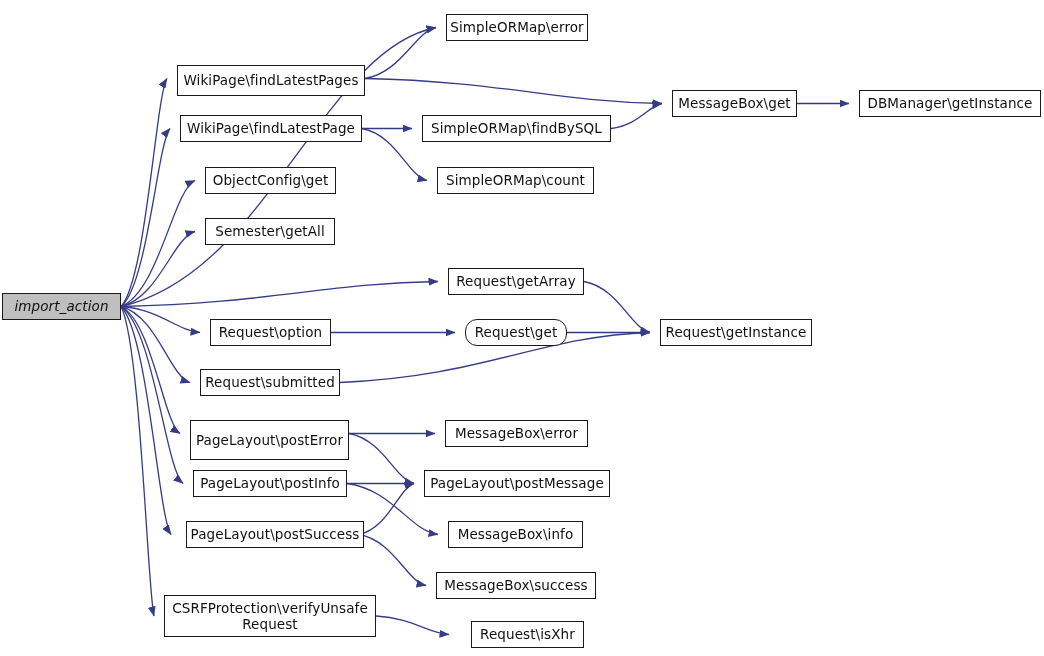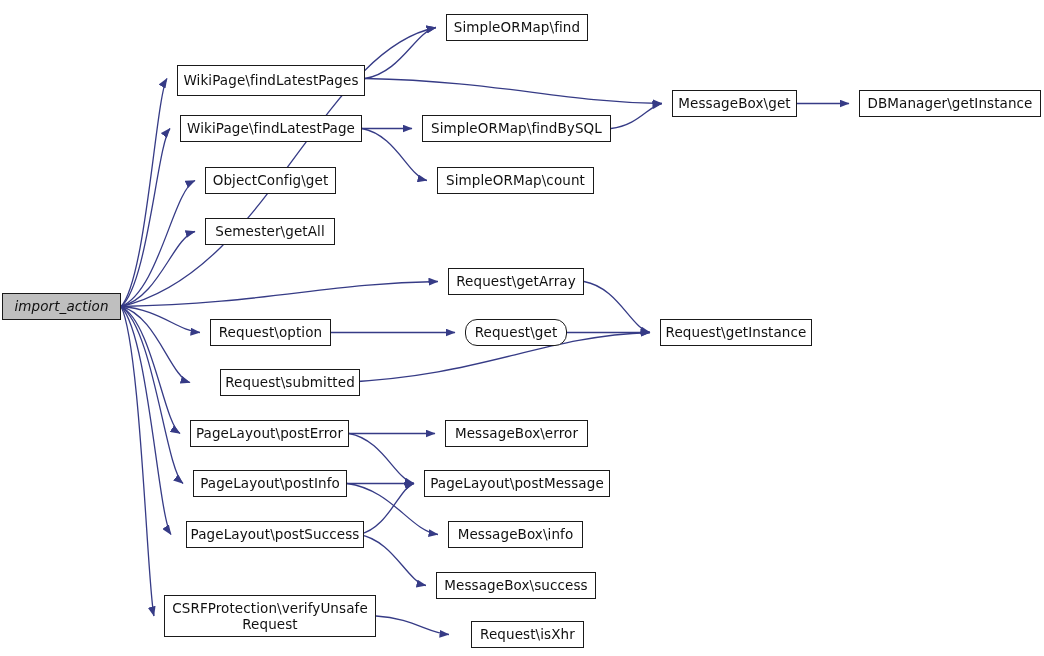--- a/index.html
+++ b/index.html
@@ -84,35 +84,35 @@
         <path d="M349,433.5 C382.75,439.5 395.5,479.5 414,483.5" fill="none" stroke="#363b86" stroke-width="1.3" marker-end="url(#arrow)"></path>
         <path d="M347,483.5 L414,483.5" fill="none" stroke="#363b86" stroke-width="1.3" marker-end="url(#arrow)"></path>
         <path d="M347,483.5 C392.45,489.62 409.62,530.42 438,534.5" fill="none" stroke="#363b86" stroke-width="1.3" marker-end="url(#arrow)"></path>
         <path d="M359,534.5 C388.25,528.38 399.3,487.58 414,483.5" fill="none" stroke="#363b86" stroke-width="1.3" marker-end="url(#arrow)"></path>
         <path d="M359,534.5 C393.65,540.62 406.74,581.42 426,585.5" fill="none" stroke="#363b86" stroke-width="1.3" marker-end="url(#arrow)"></path>
         <path d="M376,616 C413.35,618.22 427.46,633.02 449,634.5" fill="none" stroke="#363b86" stroke-width="1.3" marker-end="url(#arrow)"></path>
       </g>
   </svg>
   <div id="nodes">
       <div class="node root" style="left: 2px; top: 293px; width: 119px; height: 27px; font-style: italic;">import_action</div>
-      <div class="node" style="left: 446px; top: 14px; width: 142px; height: 27px;">SimpleORMap\find</div>
+      <div class="node" style="left: 446px; top: 14px; width: 142px; height: 27px;">SimpleORMap\error</div>
       <div class="node" style="left: 177px; top: 65px; width: 188px; height: 31px;">WikiPage\findLatestPages</div>
       <div class="node" style="left: 672px; top: 90px; width: 125px; height: 27px;">MessageBox\get</div>
       <div class="node" style="left: 859px; top: 90px; width: 182px; height: 27px;">DBManager\getInstance</div>
       <div class="node" style="left: 180px; top: 115px; width: 182px; height: 27px;">WikiPage\findLatestPage</div>
       <div class="node" style="left: 422px; top: 115px; width: 189px; height: 27px;">SimpleORMap\findBySQL</div>
       <div class="node" style="left: 205px; top: 167px; width: 131px; height: 27px;">ObjectConfig\get</div>
       <div class="node" style="left: 437px; top: 167px; width: 157px; height: 27px;">SimpleORMap\count</div>
       <div class="node" style="left: 205px; top: 218px; width: 130px; height: 27px;">Semester\getAll</div>
       <div class="node" style="left: 448px; top: 268px; width: 136px; height: 27px;">Request\getArray</div>
       <div class="node" style="left: 210px; top: 319px; width: 121px; height: 27px;">Request\option</div>
       <div class="node" style="left: 465px; top: 319px; width: 102px; height: 27px; border-radius: 12px;">Request\get</div>
       <div class="node" style="left: 660px; top: 319px; width: 152px; height: 27px;">Request\getInstance</div>
-      <div class="node" style="left: 200px; top: 369px; width: 140px; height: 27px; margin-left: 20px;">Request\submitted</div>
-      <div class="node" style="left: 190px; top: 420px; width: 159px; height: 27px;">PageLayout\postError</div>
+      <div class="node" style="left: 200px; top: 369px; width: 140px; height: 27px;">Request\submitted</div>
+      <div class="node" style="left: 190px; top: 420px; width: 159px; height: 40px;">PageLayout\postError</div>
       <div class="node" style="left: 445px; top: 420px; width: 143px; height: 27px;">MessageBox\error</div>
       <div class="node" style="left: 193px; top: 470px; width: 154px; height: 27px;">PageLayout\postInfo</div>
       <div class="node" style="left: 424px; top: 470px; width: 186px; height: 27px;">PageLayout\postMessage</div>
       <div class="node" style="left: 186px; top: 521px; width: 178px; height: 27px;">PageLayout\postSuccess</div>
       <div class="node" style="left: 448px; top: 521px; width: 135px; height: 27px;">MessageBox\info</div>
       <div class="node" style="left: 436px; top: 572px; width: 160px; height: 27px;">MessageBox\success</div>
       <div class="node two-line" style="left: 164px; top: 595px; width: 212px; height: 42px;">CSRFProtection\verifyUnsafe
 Request</div>
       <div class="node" style="left: 459px; top: 621px; width: 113px; height: 27px; margin-left: 12px;">Request\isXhr</div>
     </div>

